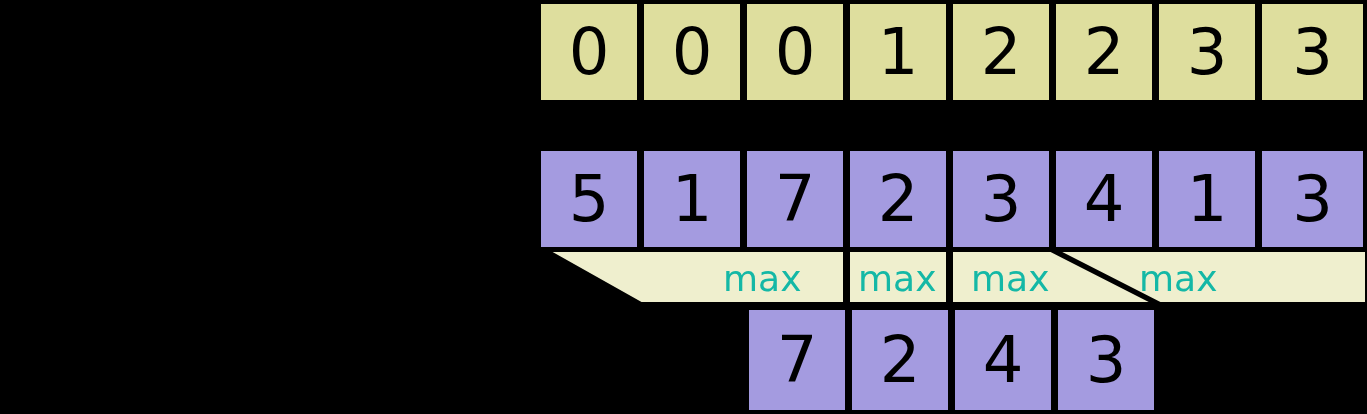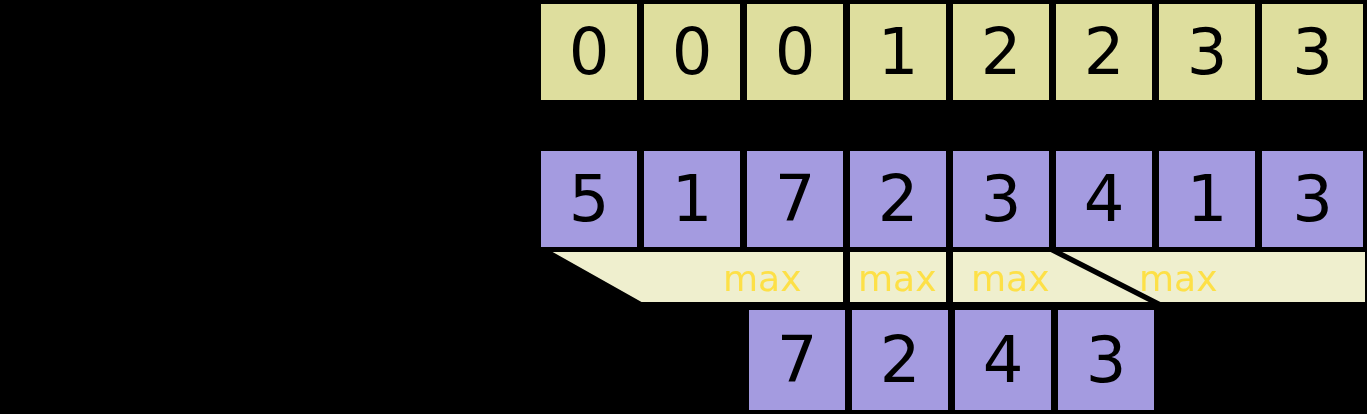--- a/index.html
+++ b/index.html
@@ -43,21 +43,21 @@
     position: absolute;
     left: 0;
     top: 0;
     width: 1367px;
     height: 414px;
     pointer-events: none;
   }
   .funnel-label {
     position: absolute;
     font-size: 36px;
-    color: #fde047;
+    color: #14b8a6;
     white-space: nowrap;
     user-select: none;
   }
 </style>
 </head>
 <body>
 
 <div id="diagram">
 
   <div class="row index-row">

